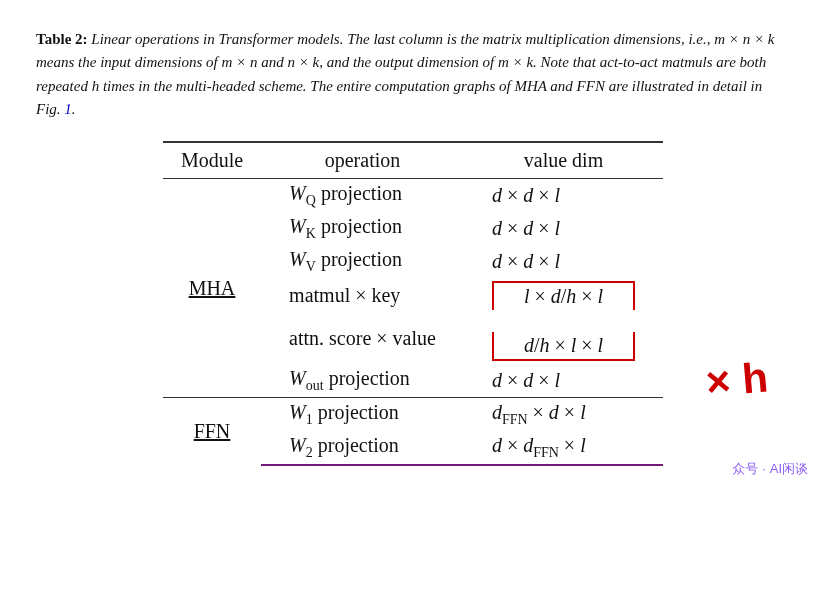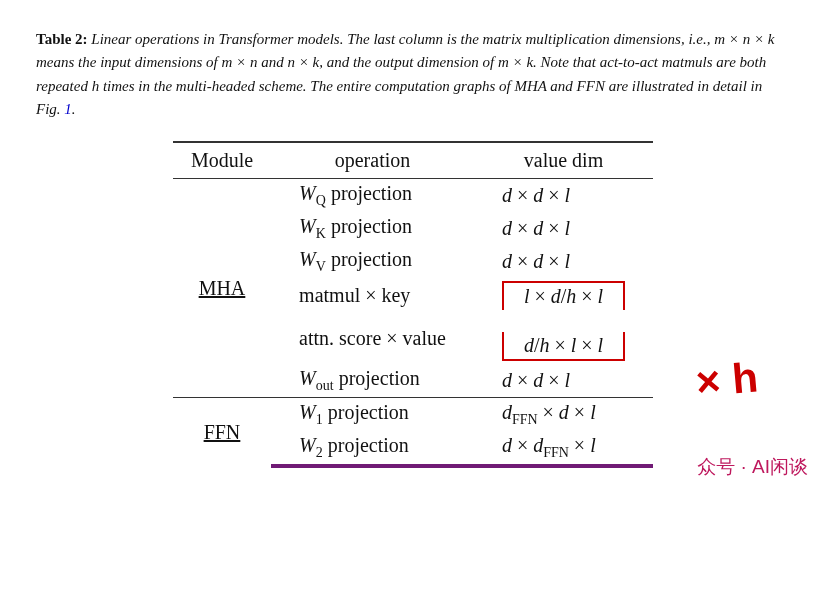--- a/index.html
+++ b/index.html
@@ -54,48 +54,48 @@
     table tbody td.module-cell {
       vertical-align: middle;
       font-style: normal;
       text-align: center;
       padding-left: 18px;
       padding-right: 18px;
       text-decoration: underline;
     }
     .section-mha td { }
     .section-ffn td { border-top: 1.5px solid #333; }
-    .last-row td { border-bottom: 4px solid #701a75; }
+    .last-row td { border-bottom: 2px solid #701a75; }
 
     .math { font-style: italic; }
     sub { font-size: 0.7em; vertical-align: sub; }
 
     .highlighted-cell {
       border: 2px solid #cc0000;
-      padding: 2px 20px;
+      padding: 2px 30px;
       display: inline-block;
       position: relative;
     }
 
     .xh-annotation {
       position: absolute;
       font-size: 42px;
       font-weight: bold;
       color: #cc0000;
       font-family: Arial, sans-serif;
       transform: rotate(-5deg);
       pointer-events: none;
     }
 
     .watermark {
       position: absolute;
       bottom: 8px;
       right: 18px;
-      font-size: 19px;
-      color: #be185d;
+      font-size: 13px;
+      color: #8b5cf6;
       font-family: Arial, sans-serif;
     }
 
     .link-blue {
       color: #0000cc;
       text-decoration: none;
     }
 
     .dim-cell-highlight {
       position: relative;

